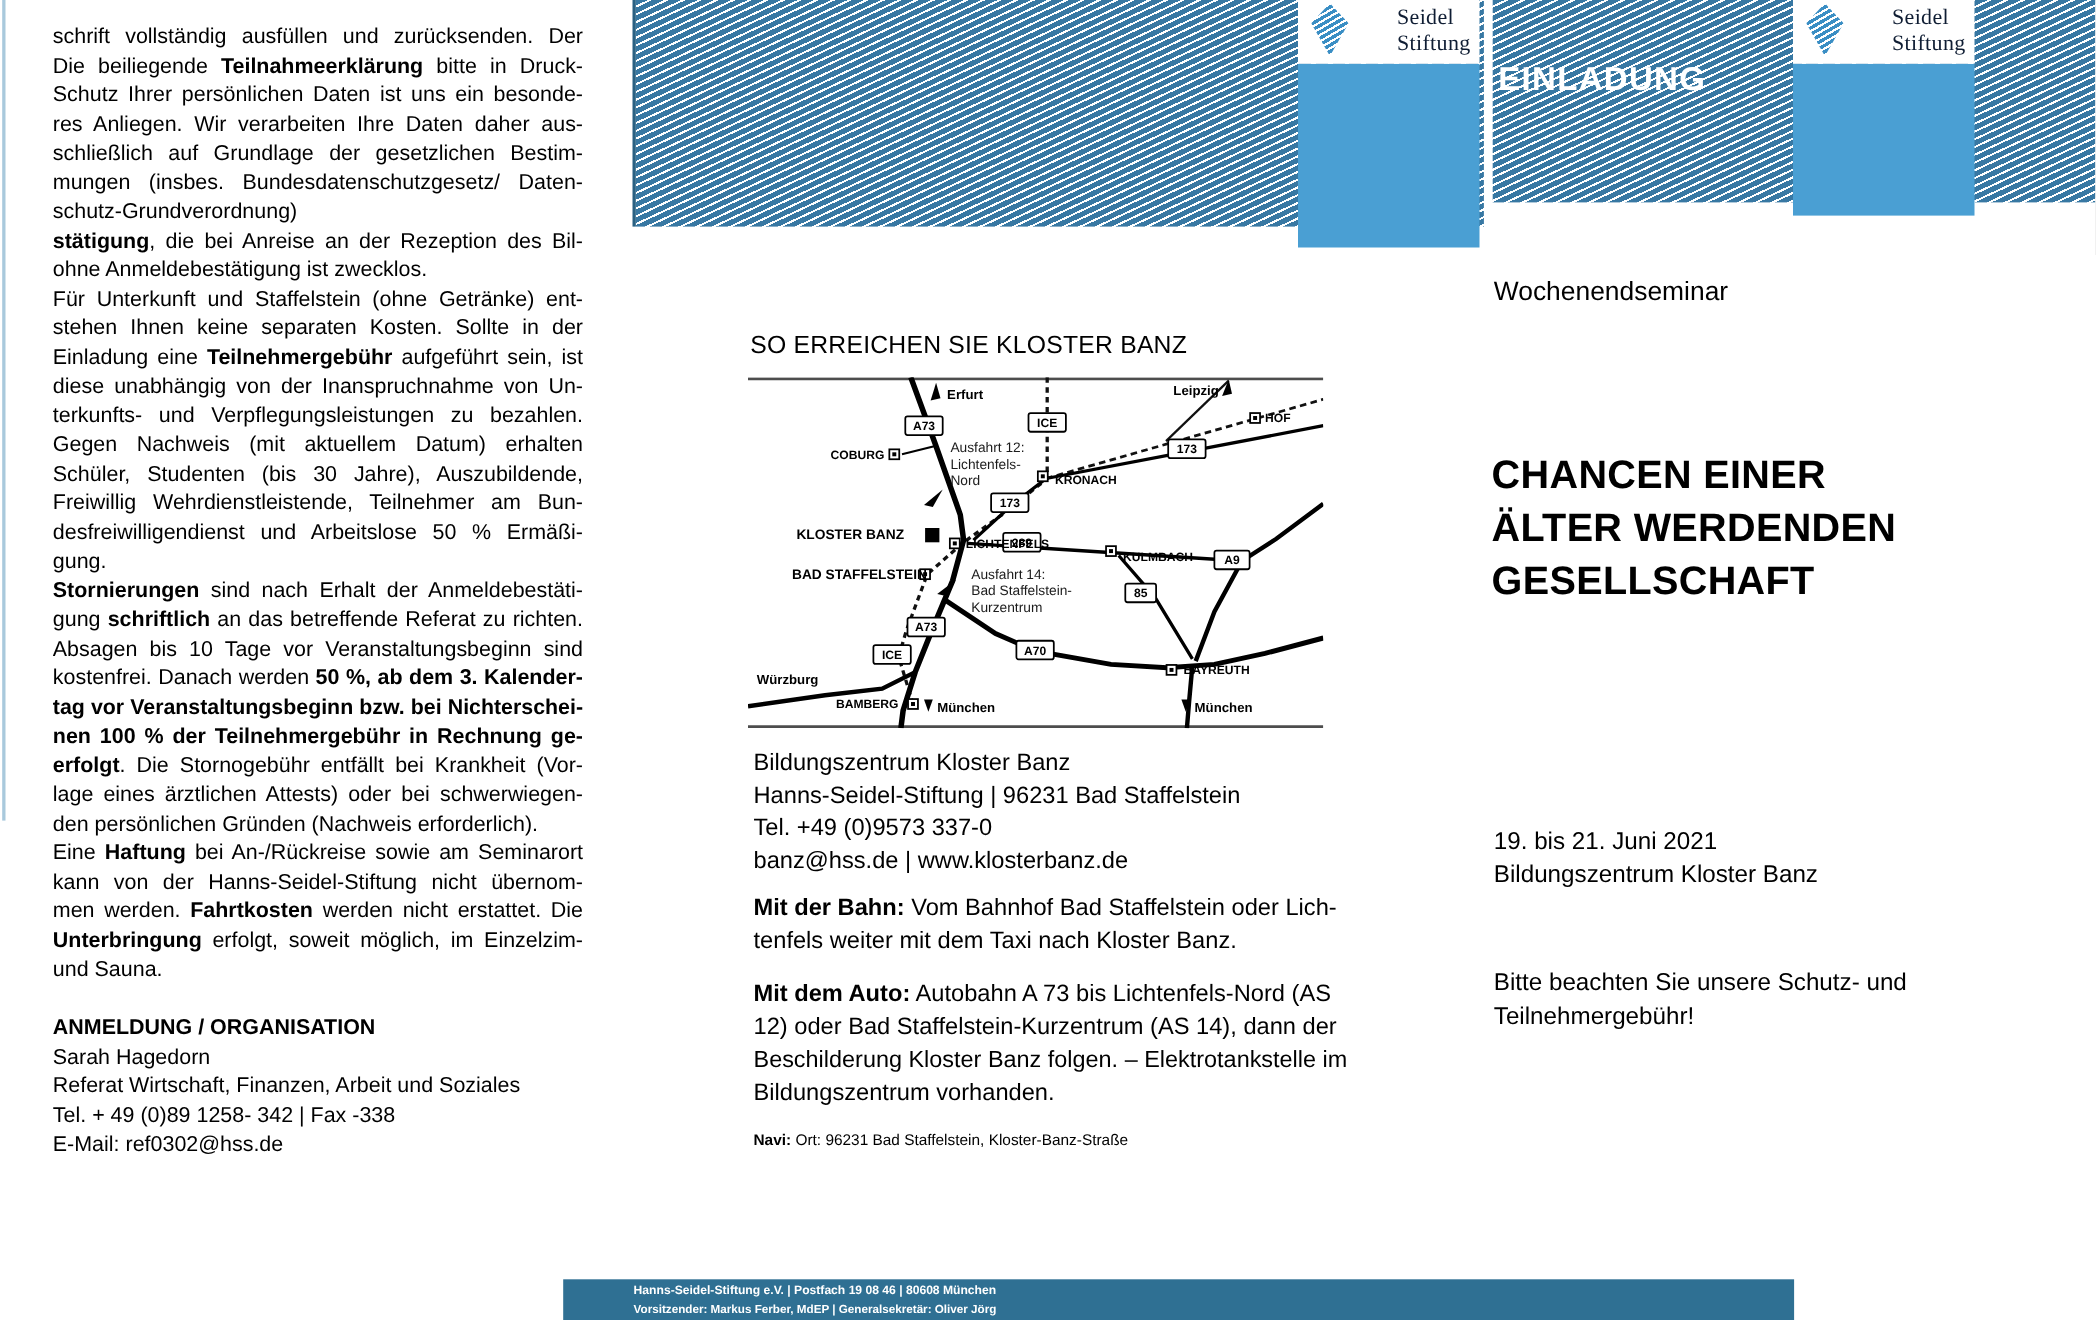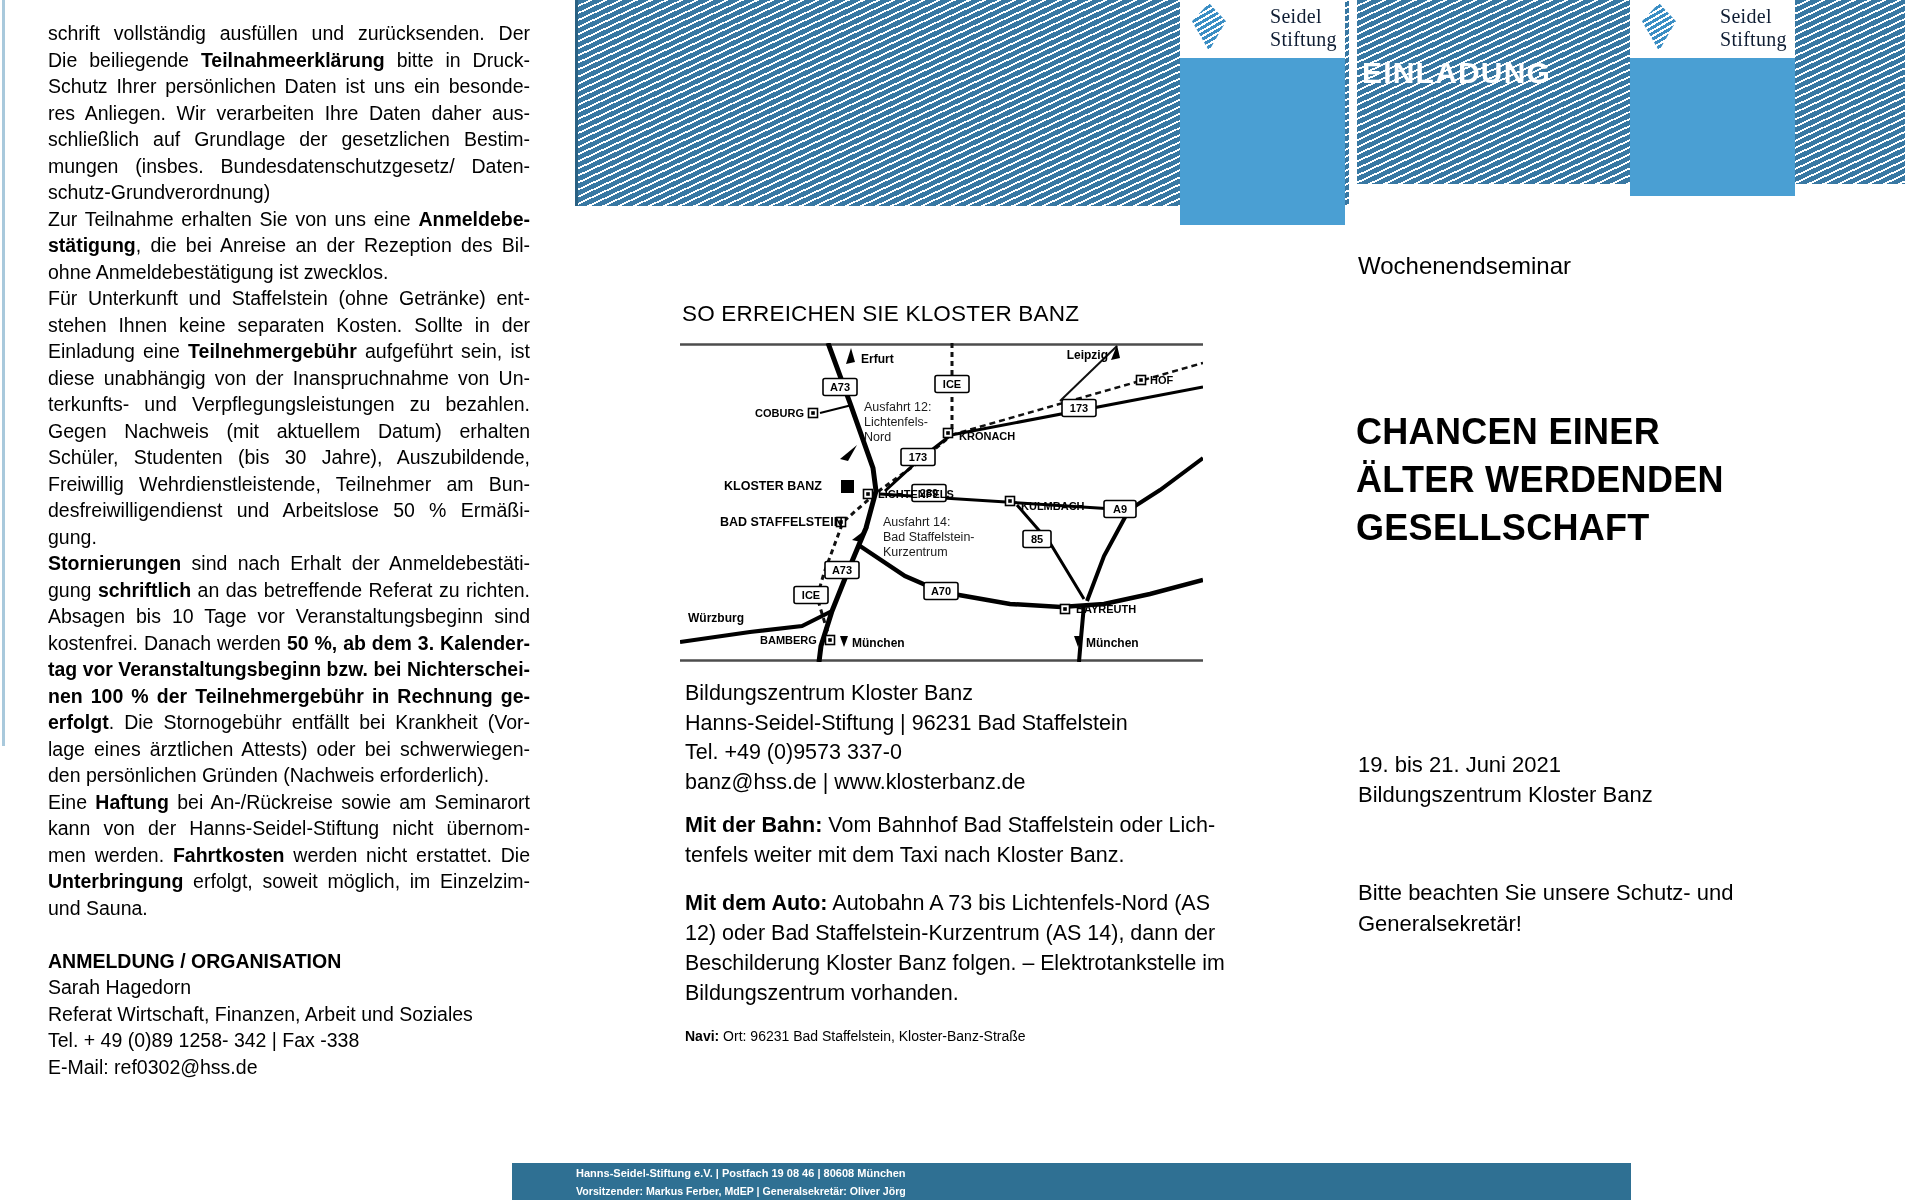--- a/index.html
+++ b/index.html
@@ -74,21 +74,20 @@
 
   <div class="abs" id="left-col">
     <div id="left-paras">
         <div class="jline fit" style="">schrift vollständig ausfüllen und zurücksenden. Der</div>
         <div class="jline fit" style="">Die beiliegende <b>Teilnahmeerklärung</b> bitte in Druck-</div>
         <div class="jline fit" style="">Schutz Ihrer persönlichen Daten ist uns ein besonde-</div>
         <div class="jline fit" style="">res Anliegen. Wir verarbeiten Ihre Daten daher aus-</div>
         <div class="jline fit" style="">schließlich auf Grundlage der gesetzlichen Bestim-</div>
         <div class="jline fit" style="">mungen (insbes. Bundesdatenschutzgesetz/ Daten-</div>
         <div class="jline fit jlast" style="">schutz-Grundverordnung)</div>
-        <div class="jline fit" style="">Zur Teilnahme erhalten Sie von uns eine <b>Anmeldebe-</b></div>
         <div class="jline fit" style=""><b>stätigung</b>, die bei Anreise an der Rezeption des Bil-</div>
         <div class="jline fit jlast" style="">ohne Anmeldebestätigung ist zwecklos.</div>
         <div class="jline fit" style="">Für Unterkunft und Staffelstein (ohne Getränke) ent-</div>
         <div class="jline fit" style="">stehen Ihnen keine separaten Kosten. Sollte in der</div>
         <div class="jline fit" style="">Einladung eine <b>Teilnehmergebühr</b> aufgeführt sein, ist</div>
         <div class="jline fit" style="">diese unabhängig von der Inanspruchnahme von Un-</div>
         <div class="jline fit" style="">terkunfts- und Verpflegungsleistungen zu bezahlen.</div>
         <div class="jline fit" style="">Gegen Nachweis (mit aktuellem Datum) erhalten</div>
         <div class="jline fit" style="">Schüler, Studenten (bis 30 Jahre), Auszubildende,</div>
         <div class="jline fit" style="">Freiwillig Wehrdienstleistende, Teilnehmer am Bun-</div>
@@ -286,21 +285,21 @@
       <div class="tline fit" style="">CHANCEN EINER</div>
       <div class="tline fit" style="">ÄLTER WERDENDEN</div>
       <div class="tline fit" style="">GESELLSCHAFT</div>
     </div>
   <div class="abs" id="date-block">
       <div class="rline fit" style="">19. bis 21. Juni 2021</div>
       <div class="rline fit" style="">Bildungszentrum Kloster Banz</div>
     </div>
   <div class="abs" id="note">
       <div class="rline fit" style="">Bitte beachten Sie unsere Schutz- und</div>
-      <div class="rline fit" style="">Generalsekretär!</div>
+      <div class="rline fit" style="">Teilnehmergebühr!</div>
     </div>
 
   <div class="abs" id="footer">
     <div id="footer-text">
       <div class="fline fit" style="font-size: 11.03px;">Hanns-Seidel-Stiftung e.V. | Postfach 19 08 46 | 80608 München</div>
       <div class="fline fit" style="font-size: 10.62px;">Vorsitzender: Markus Ferber, MdEP | Generalsekretär: Oliver Jörg</div>
     </div>
   </div>
 
 </div>

